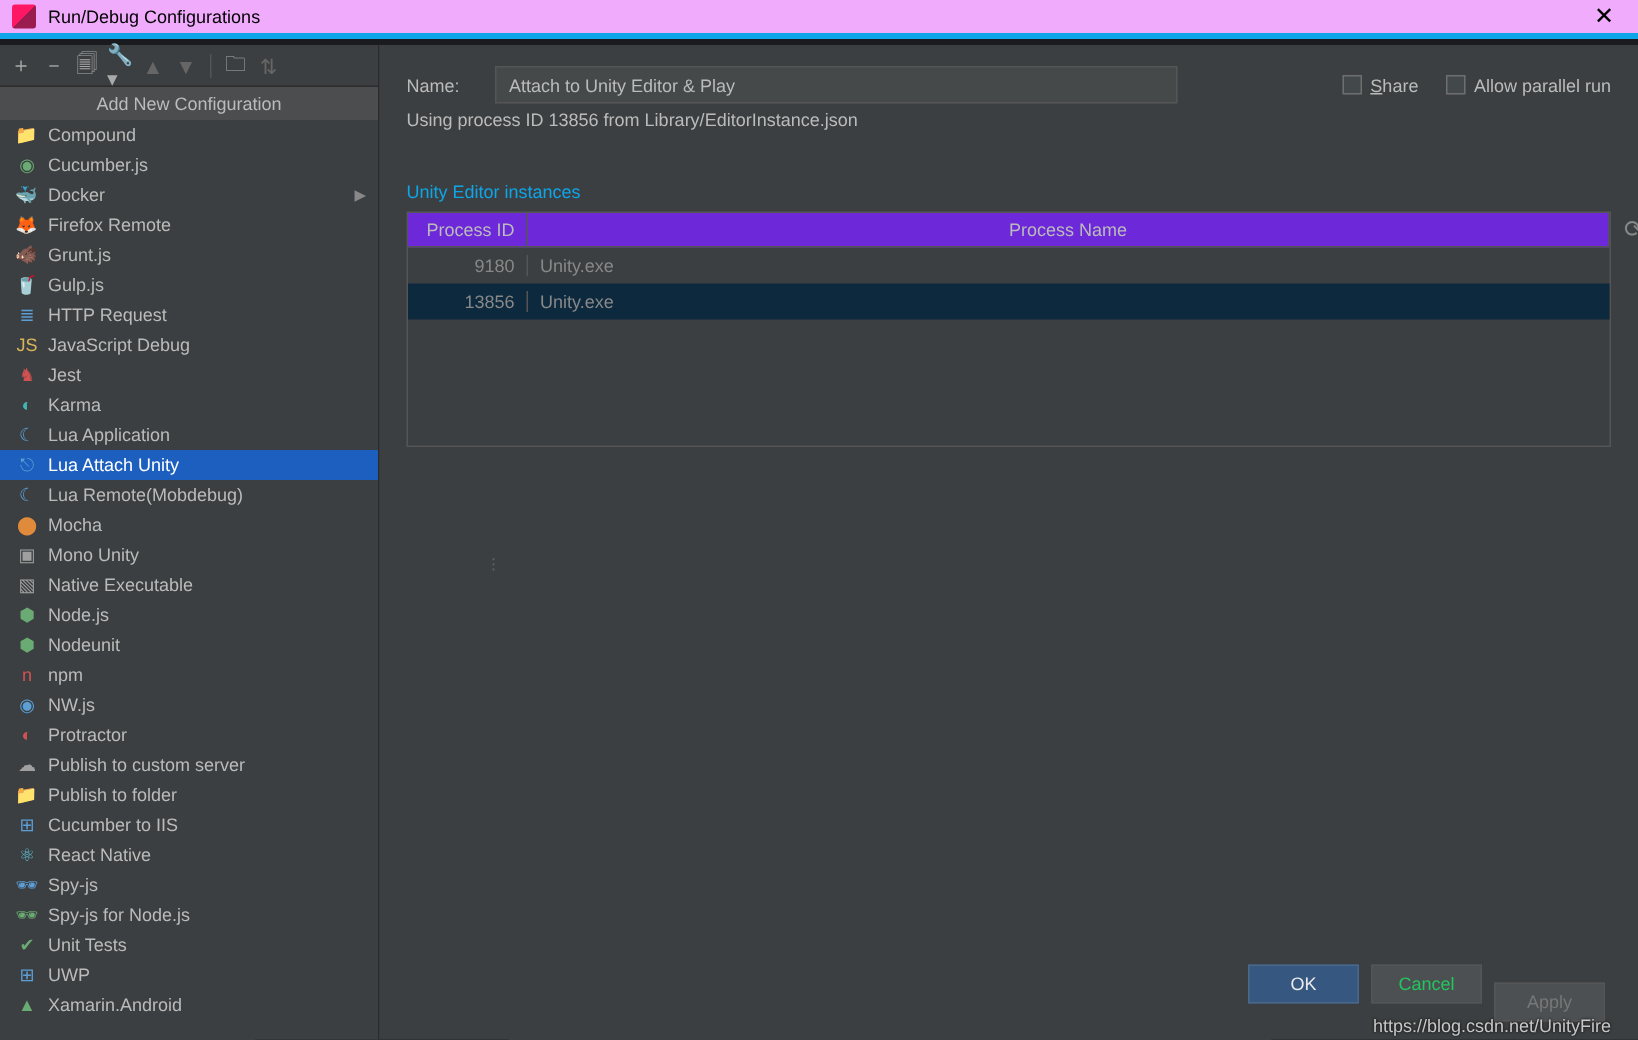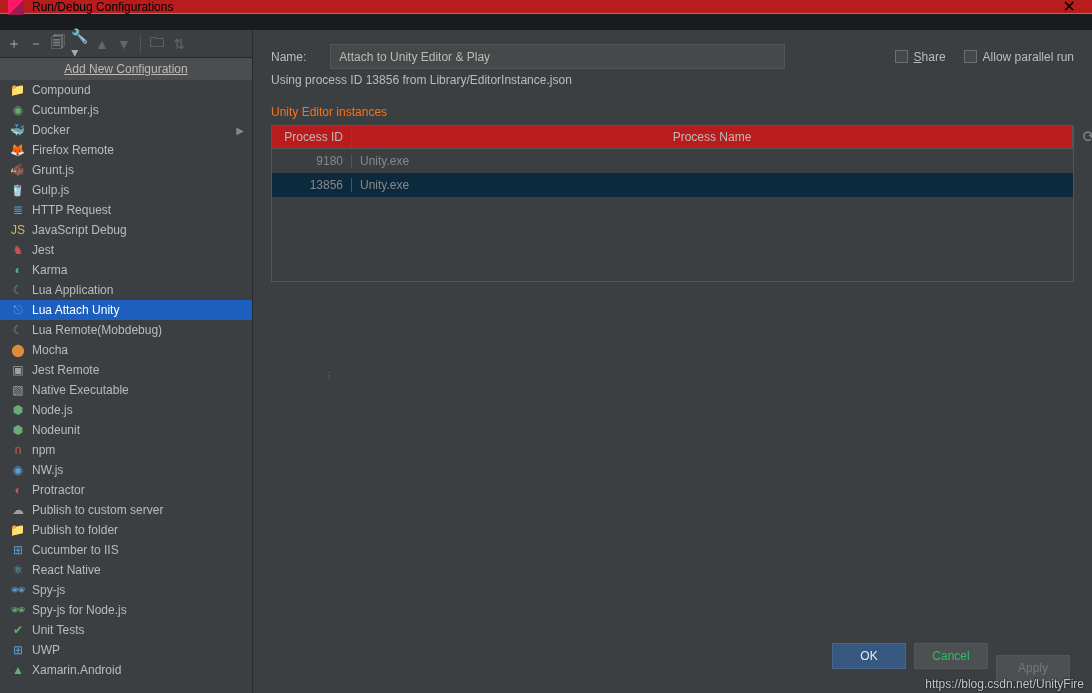--- a/index.html
+++ b/index.html
@@ -1,69 +1,69 @@
 <!DOCTYPE html>
 <html><head>
 <meta charset="utf-8">
 <style>
 * { margin: 0; padding: 0; box-sizing: border-box; font-family: "Segoe UI", Arial, sans-serif; }
 body { background: #1a1b1e; width: 1092px; height: 693px; overflow: hidden; position: relative; }
 
-.titlebar { background: #b91c1c; height: 14px; display: flex; align-items: center; padding: 0 8px; border-bottom: 1px solid #0ea5e9; }
+.titlebar { background: #f0abfc; height: 26px; display: flex; align-items: center; padding: 0 8px; border-bottom: 4px solid #0ea5e9; }
 .titlebar .app-icon { width: 16px; height: 16px; background: linear-gradient(135deg,#ff1765 50%,#9b1c4f 50%); border-radius: 2px; margin-right: 8px; }
 .titlebar .title { font-size: 12px; color: #000; flex: 1; }
 .titlebar .close { font-size: 16px; color: #000; padding: 0 8px; cursor: pointer; }
 
 .main { position: absolute; top: 30px; left: 0; right: 0; bottom: 0; background: #3c3f41; display: flex; }
 
 .left-pane { width: 253px; background: #3c3f41; border-right: 1px solid #2b2b2b; display: flex; flex-direction: column; }
 .toolbar { height: 28px; display: flex; align-items: center; padding: 4px 6px; gap: 6px; border-bottom: 1px solid #2b2b2b; }
 .toolbar .tb { width: 16px; height: 16px; color: #a9a9a9; font-size: 14px; display:flex; align-items:center; justify-content:center; cursor: pointer; }
 .toolbar .sep { width: 1px; height: 16px; background: #555; margin: 0 2px; }
 
 .config-panel { flex: 1; background: #3c3f41; position: relative; }
-.config-header { background: #4b4d4f; color: #bbb; text-align: center; font-size: 12px; padding: 4px 0; text-decoration: underline; }
+.config-header { background: #4b4d4f; color: #bbb; text-align: center; font-size: 12px; padding: 4px 0; }
 .config-list { margin-top: 0; }
 .cfg-item { display: flex; align-items: center; height: 20px; padding-left: 10px; font-size: 12px; color: #bbb; cursor: pointer; white-space: nowrap; }
 .cfg-item.selected { background: #1d5fbf; color: #fff; }
 .cfg-item .ico { width: 16px; height: 16px; margin-right: 6px; display:flex; align-items:center; justify-content:center; font-size:12px; }
 .cfg-item .expand { margin-left: auto; margin-right: 8px; color: #888; font-size: 10px; }
 
 .right-pane { flex: 1; background: #3c3f41; padding: 14px 18px; position: relative; }
 .name-row { display: flex; align-items: center; gap: 24px; }
 .name-row label { color: #bbb; font-size: 12px; }
 .name-input { flex: 1; max-width: 455px; background: #45494a; border: 1px solid #555; color: #bbb; font-size: 12px; padding: 4px 8px; height: 25px; }
 .check-group { display: flex; gap: 18px; margin-left: auto; }
 .check-group label { color: #bbb; font-size: 12px; display:flex; gap:6px; cursor:pointer; }
 .check-group label u { text-decoration: underline; color: #bbb; }
 .chk { width:13px; height:13px; border:1px solid #6e6e6e; background:#43494a; display:inline-block; }
 
 .info-line { color: #bbb; font-size: 12px; margin-top: 4px; }
-.section-label { color: #f97316; font-size: 12px; margin-top: 18px; margin-bottom: 6px; }
+.section-label { color: #0ea5e9; font-size: 12px; margin-top: 34px; margin-bottom: 6px; }
 
 .table-wrap { border: 1px solid #555; background: #3c3f41; position: relative; }
-.table-head { display: flex; background: #b91c1c; border-bottom: 1px solid #555; }
+.table-head { display: flex; background: #6d28d9; border-bottom: 1px solid #555; }
 .table-head .th { color: #bbb; font-size: 12px; padding: 4px 8px; border-right: 1px solid #555; }
 .th-pid { width: 80px; text-align: right; }
 .th-name { flex: 1; text-align: center; }
 .tr { display: flex; font-size: 12px; color: #888; height: 24px; align-items: center; }
 .tr.sel { background: #0d293e; }
 .tr .td-pid { width: 80px; text-align: right; padding-right: 8px; border-right: 1px solid #555; }
 .tr .td-name { flex: 1; padding-left: 8px; }
 .refresh-ic { position: absolute; right: -22px; top: 2px; color: #888; cursor:pointer; }
 .table-body { height: 132px; }
 
 .handle { position: absolute; left: 324px; top: 340px; color: #666; font-size: 10px; }
 
 .btn-bar { position: absolute; right: 22px; bottom: 12px; display: flex; gap: 8px; }
 .btn { min-width: 74px; height: 26px; font-size: 12px; border: 1px solid #555; background: #4c5052; color: #22c55e; cursor: pointer; display:flex; align-items:center; justify-content:center; }
 .btn.primary { background: #365880; border-color: #4a688a; color: #eaeaea; }
 .btn.disabled { color: #777; margin-top: 12px; }
 
-.watermark { position: absolute; right: 8px; bottom: 2px; color: #c7c7c7; font-size: 12px; text-shadow: 0 0 2px #000; }
+.watermark { position: absolute; right: 18px; bottom: 2px; color: #c7c7c7; font-size: 12px; text-shadow: 0 0 2px #000; }
 
 
 .c-green{color:#6aab73}.c-orange{color:#e08a3c}.c-blue{color:#5c9fd6}.c-red{color:#d25252}.c-yellow{color:#d9b55a}.c-teal{color:#3fb6b2}.c-gray{color:#a0a0a0}.c-cyan{color:#5fbcd3}
 </style>
 </head>
 <body>
 
 <div class="titlebar">
   <div class="app-icon"></div>
   <div class="title">Run/Debug Configurations</div>
@@ -139,21 +139,21 @@
           <div class="cfg-item">
             <span class="ico c-blue">☾</span>
             <span>Lua Remote(Mobdebug)</span>
           </div>
           <div class="cfg-item">
             <span class="ico c-orange">⬤</span>
             <span>Mocha</span>
           </div>
           <div class="cfg-item">
             <span class="ico c-gray">▣</span>
-            <span>Jest Remote</span>
+            <span>Mono Unity</span>
           </div>
           <div class="cfg-item">
             <span class="ico c-gray">▧</span>
             <span>Native Executable</span>
           </div>
           <div class="cfg-item">
             <span class="ico c-green">⬢</span>
             <span>Node.js</span>
           </div>
           <div class="cfg-item">

